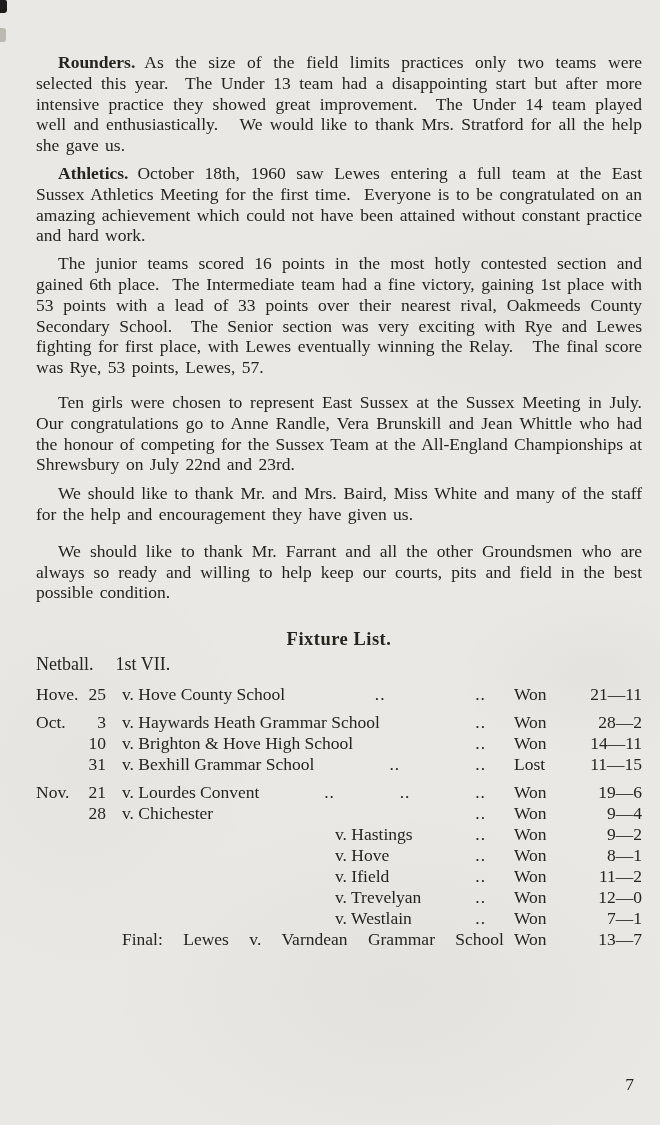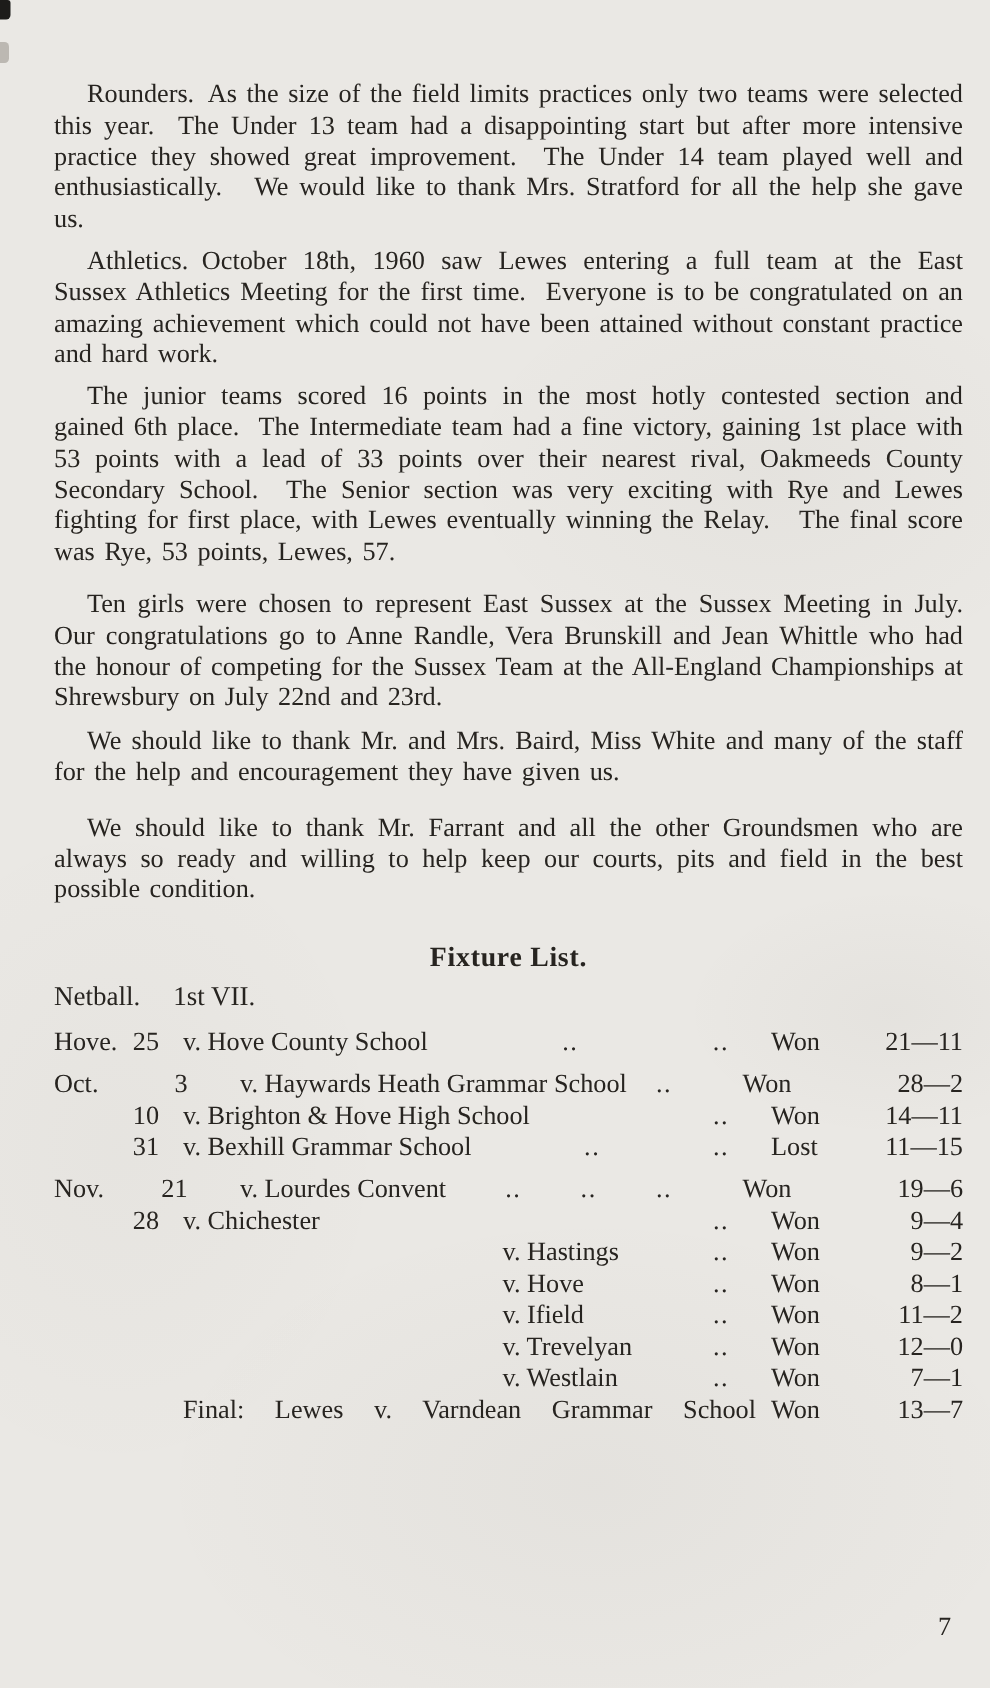--- a/index.html
+++ b/index.html
@@ -13,38 +13,38 @@
       radial-gradient(ellipse 420px 260px at 60% 88%, rgba(60,55,45,0.035), transparent 70%),
       radial-gradient(ellipse 200px 120px at 90% 60%, rgba(60,55,45,0.03), transparent 70%),
       #eae8e4;
   }
   .page{position:absolute;inset:0;padding:52px 18px 0 36px;box-sizing:border-box;}
   .para{
     font-size:17.5px;line-height:20.8px;text-align:justify;
     white-space:pre-wrap;text-indent:22px;word-spacing:2px;
     margin:0 0 7px 0;
   }
-  .lead{font-weight:normal;margin-right:9px;}
+  .lead{font-weight:bold;margin-right:9px;}
   .sig{
     text-align:right;padding-right:97px;
     font-variant:small-caps;letter-spacing:1.5px;font-size:18px;
     margin:1px 0 10px 0;
   }
   .p-ten{margin-top:14px;}
   .p-baird{margin-top:8px;}
   .p-farrant{margin-top:16px;}
   .fixture-heading{
     text-align:center;font-weight:bold;font-size:18.5px;
     letter-spacing:0.5px;margin:26px 0 4px 0;
   }
   .fixture-sub{font-size:18px;margin:0 0 9px 0;}
   .sub-sport{margin-right:22px;}
   .fx-table{}
   .fx-row{display:flex;align-items:baseline;font-size:17.5px;line-height:21px;}
-  .fx-gap{margin-top:7px;gap:19px;}
+  .fx-gap{margin-top:7px;}
   .fx-month{width:46px;flex:0 0 auto;}
   .fx-day{width:24px;flex:0 0 auto;text-align:right;}
   .fx-main{flex:1 1 auto;display:flex;align-items:baseline;margin-left:16px;padding-right:26px;min-width:0;}
   .fx-label{width:213px;flex:0 0 auto;font-variant:small-caps;letter-spacing:0.5px;}
   .fx-indent{width:213px;flex:0 0 auto;}
   .fx-dots{margin-left:auto;letter-spacing:1px;}
   .fx-result{width:50px;flex:0 0 auto;margin-left:2px;}
   .fx-score{width:78px;flex:0 0 auto;text-align:right;}
   .fx-final .fx-main{display:block;text-align:justify;text-align-last:justify;padding-right:8px;}
   .page-num{position:absolute;top:1074px;right:26px;font-size:17.5px;}

